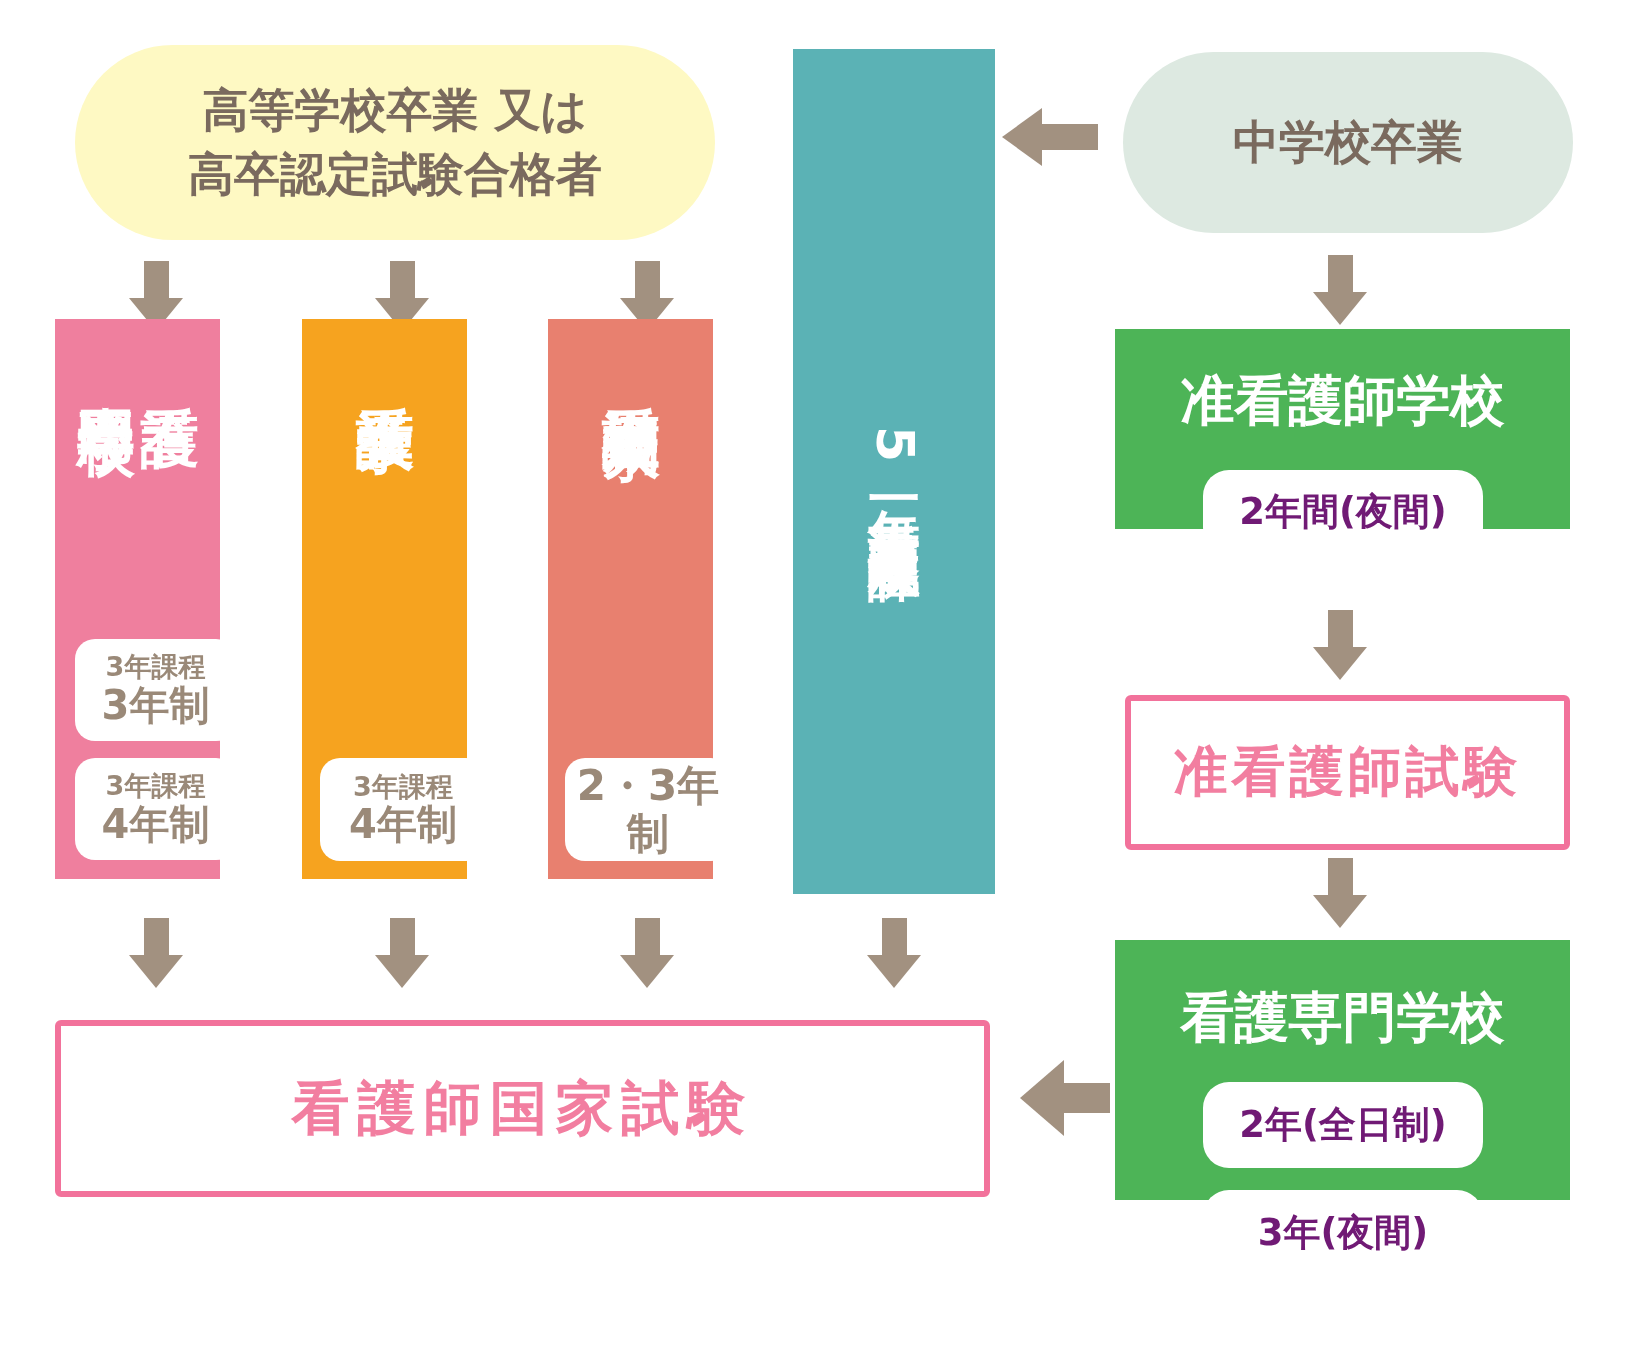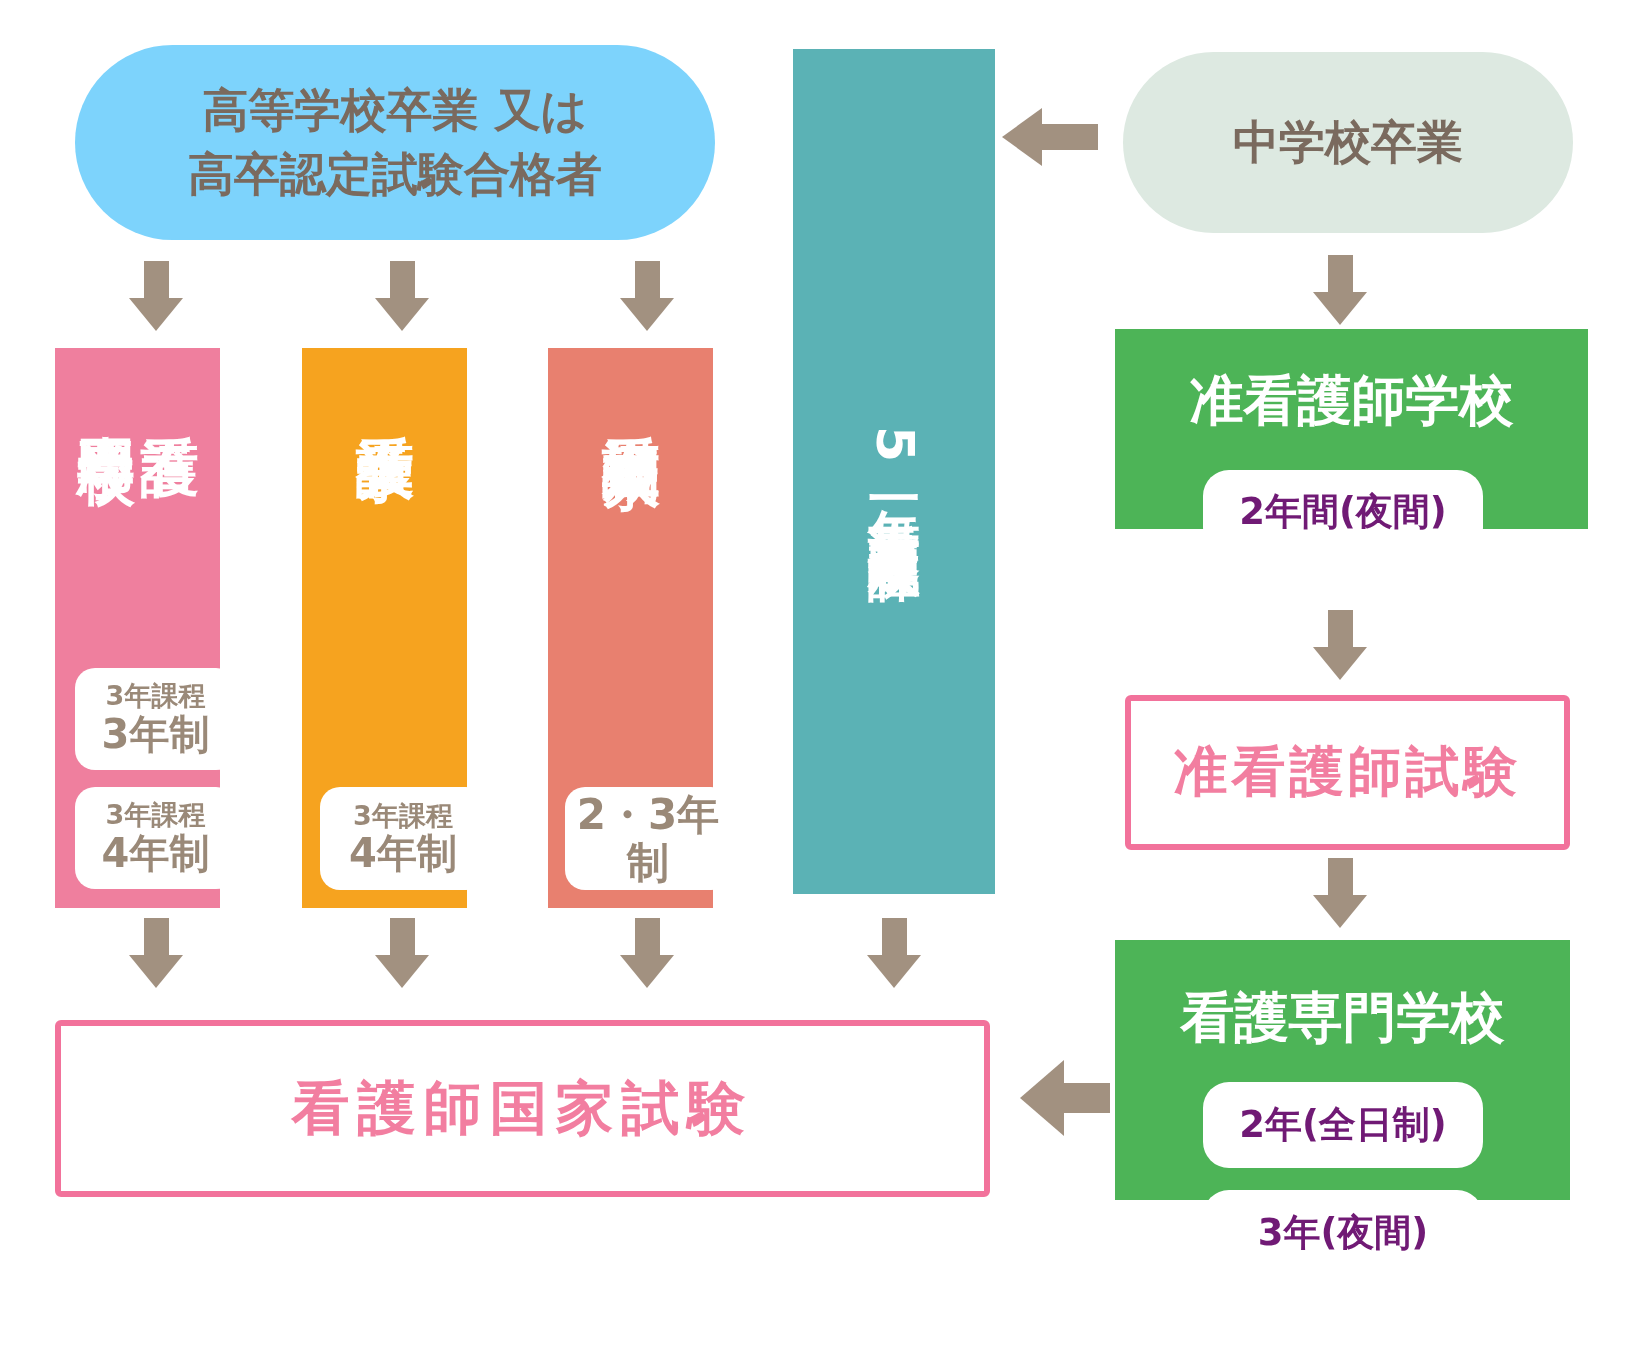--- a/index.html
+++ b/index.html
@@ -8,25 +8,25 @@
     font-family:"DejaVu Sans","Liberation Sans",sans-serif;
     overflow:hidden;
   }
   .abs { position:absolute; }
 
   
   .pill {
     display:flex; flex-direction:column; justify-content:center; align-items:center;
     font-weight:bold; color:#7A6A5E; text-align:center;
   }
-  #pill-hs   { left:75px;  top:45px; width:640px; height:195px; border-radius:98px; background:#7dd3fc; font-size:46px; line-height:1.38; }
+  #pill-hs   { left:75px;  top:45px; width:640px; height:195px; border-radius:98px; background:#fef9c3; font-size:46px; line-height:1.38; }
   #pill-jhs  { left:1123px; top:52px; width:450px; height:181px; border-radius:91px; background:#DDE9E1; font-size:46px; }
 
   
-  .col { position:absolute; top:348px; width:165px; height:560px; }
+  .col { position:absolute; top:319px; width:165px; height:560px; }
   #col-pink   { left:55px;  background:#EF7F9E; }
   #col-orange { left:302px; background:#F6A31F; }
   #col-salmon { left:548px; background:#E8806F; }
   #bar-teal   { position:absolute; left:793px; top:49px; width:202px; height:845px; background:#5BB2B5; }
 
   .vwrap { position:absolute; inset:0; display:flex; justify-content:center; align-items:flex-start; padding-top:40px; box-sizing:border-box; }
   .vwrap.center { align-items:center; padding-top:0; }
   .vt { writing-mode:vertical-rl; color:#ffffff; font-weight:bold; font-size:58px; line-height:1.1; letter-spacing:4px; }
   .vt .vline { display:block; }
   #bar-teal .vt { font-size:52px; letter-spacing:5px; }
@@ -36,21 +36,21 @@
     position:absolute; background:#ffffff; border-radius:20px;
     display:flex; flex-direction:column; justify-content:center; align-items:center;
     color:#9A8978; font-weight:bold; text-align:center; line-height:1.12;
   }
   .wbox .small { font-size:27px; display:block; }
   .wbox .large { font-size:40px; display:block; }
   .wbox .single { font-size:42px; display:block; }
 
   
   .greenbox { position:absolute; left:1115px; width:455px; background:#4DB457; }
-  #green-assistant { top:329px; height:200px;padding-left:18px; }
+  #green-assistant { top:329px; height:200px; }
   #green-nursing   { top:940px; height:260px; }
   .greenbox .gtitle {
     position:absolute; left:0; right:0; text-align:center;
     color:#ffffff; font-weight:bold; font-size:54px;
   }
   .gpill {
     position:absolute; left:88px; width:280px; background:#ffffff; border-radius:26px;
     display:flex; justify-content:center; align-items:center;
     color:#701a75; font-weight:bold; font-size:37px;
   }

